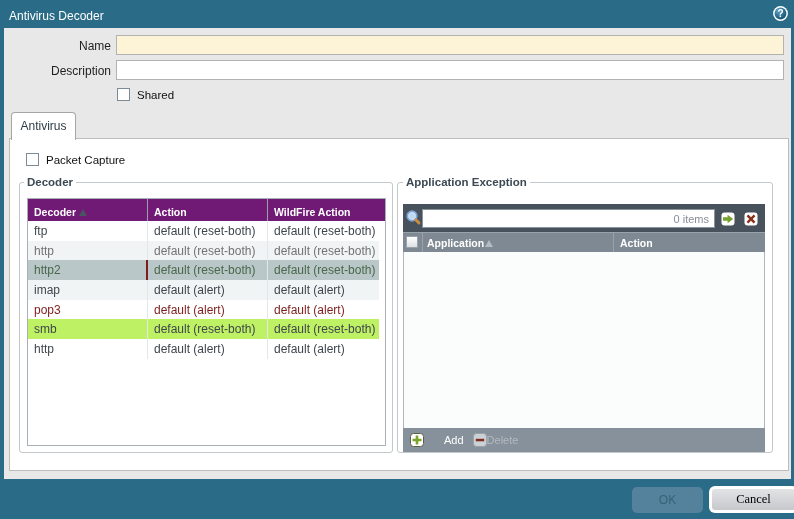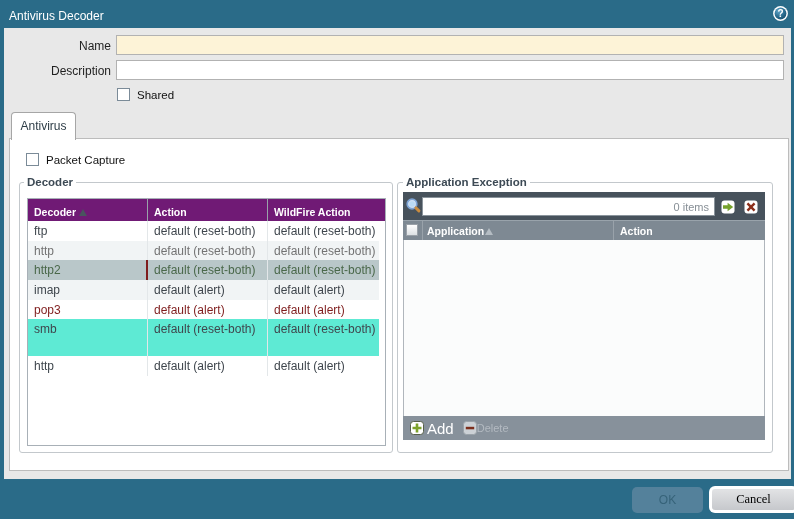--- a/index.html
+++ b/index.html
@@ -91,34 +91,34 @@
     <div style="display:flex; height:19.7px; background:#f1f4f5; color:#3f464d;">
       <div class="cell" style="width:120px; border-right:1px solid #e3e7e9; padding:3px 0 0 6px;">imap</div>
       <div class="cell" style="width:120px; border-right:1px solid #e3e7e9; padding:3px 0 0 6px;">default (alert)</div>
       <div class="cell" style="flex:1; padding:3px 0 0 6px;">default (alert)</div>
     </div>
     <div style="display:flex; height:19.7px; background:#ffffff; color:#7f1d1d;">
       <div class="cell" style="width:120px; border-right:1px solid #e3e7e9; padding:3px 0 0 6px;">pop3</div>
       <div class="cell" style="width:120px; border-right:1px solid #e3e7e9; padding:3px 0 0 6px;">default (alert)</div>
       <div class="cell" style="flex:1; padding:3px 0 0 6px;">default (alert)</div>
     </div>
-    <div style="display:flex; height:37px; background:#5eead4; color:#3f464d;">
+    <div style="display:flex; height:20px; background:#bef264; color:#3f464d;">
       <div class="cell" style="width:120px; border-right:1px solid #e3e7e9; padding:3px 0 0 6px;">smb</div>
       <div class="cell" style="width:120px; border-right:1px solid #e3e7e9; padding:3px 0 0 6px;">default (reset-both)</div>
       <div class="cell" style="flex:1; padding:3px 0 0 6px;">default (reset-both)</div>
     </div>
     <div style="display:flex; height:19.7px; background:#ffffff; color:#3f464d;">
       <div class="cell" style="width:120px; border-right:1px solid #e3e7e9; padding:3px 0 0 6px;">http</div>
       <div class="cell" style="width:120px; border-right:1px solid #e3e7e9; padding:3px 0 0 6px;">default (alert)</div>
       <div class="cell" style="flex:1; padding:3px 0 0 6px;">default (alert)</div>
     </div>
   </div>
 </div>
 
-<div class="abs" style="left:403px; top:192px; width:362px; height:248px; background:#fbfcfc; z-index:6; display:flex; flex-direction:column;">
+<div class="abs" style="left:403px; top:204px; width:362px; height:248px; background:#fbfcfc; z-index:6; display:flex; flex-direction:column;">
   <div style="height:28px; background:#47525c; position:relative;">
     <svg style="position:absolute; left:2px; top:5px;" width="19" height="19" viewBox="0 0 19 19">
       <circle cx="7" cy="7" r="4.8" fill="#cfe0f4" stroke="#7da3d4" stroke-width="1.7"></circle>
       <circle cx="7" cy="7" r="2.8" fill="#badaf4"></circle>
       <line x1="10.9" y1="10.9" x2="13.9" y2="13.9" stroke="#ca8c3f" stroke-width="2.9" stroke-linecap="round"></line>
     </svg>
     <div style="position:absolute; left:19px; top:5px; width:293px; height:19px; background:#fff; border:1px solid #8a949c; font-size:11px; color:#878f96; text-align:right; line-height:18px; padding-right:5px;">0 items</div>
     <svg style="position:absolute; left:318px; top:8px;" width="14" height="14" viewBox="0 0 14 14">
       <rect x="0.5" y="0.5" width="13" height="13" rx="3" fill="#fff"></rect>
       <path d="M2 7 m0 -1.7 h4.6 v-2.6 l5.6 4.3 -5.6 4.3 v-2.6 h-4.6 z" fill="#76a22c"></path>
@@ -134,21 +134,21 @@
     </div>
     <div class="th" style="width:191px; border-right:1px solid #99a2aa; padding:4px 0 0 4px;">Application<span style="display:inline-block; width:0; height:0; border-left:4.5px solid transparent; border-right:4.5px solid transparent; border-bottom:7px solid #b4bcc3; margin-left:1px;"></span></div>
     <div class="th" style="flex:1; padding:4px 0 0 6px;">Action</div>
   </div>
   <div style="flex:1; background:#fbfcfc; border-left:1px solid #b0b6bc; border-right:1px solid #b0b6bc;"></div>
   <div style="height:24px; background:#87919b; display:flex; align-items:center; padding-left:7px;">
     <svg width="14" height="14" viewBox="0 0 14 14">
       <rect x="0.5" y="0.5" width="13" height="13" rx="3" fill="#fff" stroke="#57604a" stroke-width="1"></rect>
       <path d="M5.7 2.5 h2.6 v3.2 h3.2 v2.6 h-3.2 v3.2 h-2.6 v-3.2 h-3.2 v-2.6 h3.2 z" fill="#7da32b"></path>
     </svg>
-    <span style="color:#fff; font-size:15px; margin-left:3px;">Add</span>
+    <span style="color:#fff; font-size:11px; margin-left:20px;">Add</span>
     <svg width="14" height="14" viewBox="0 0 14 14" style="margin-left:9px;">
       <rect x="0.5" y="0.5" width="13" height="13" rx="3" fill="#ccd1d6" stroke="#9aa2a9" stroke-width="1"></rect>
       <rect x="2.8" y="5.8" width="8.4" height="2.5" fill="#7d2f1d"></rect>
     </svg>
     <span style="color:#b3bac1; font-size:11px; ">Delete</span>
   </div>
 </div>
 
 <div class="abs" style="left:632px; top:487px; width:71px; height:26px; background:#54819b; border-radius:5px; color:#366379; font-size:12px; text-align:center; line-height:26px;">OK</div>
 <div class="abs" style="left:709px; top:486px; width:89px; height:27px; background:#fff; border-radius:6px; padding:3px;font-family:Liberation Serif, serif;">

